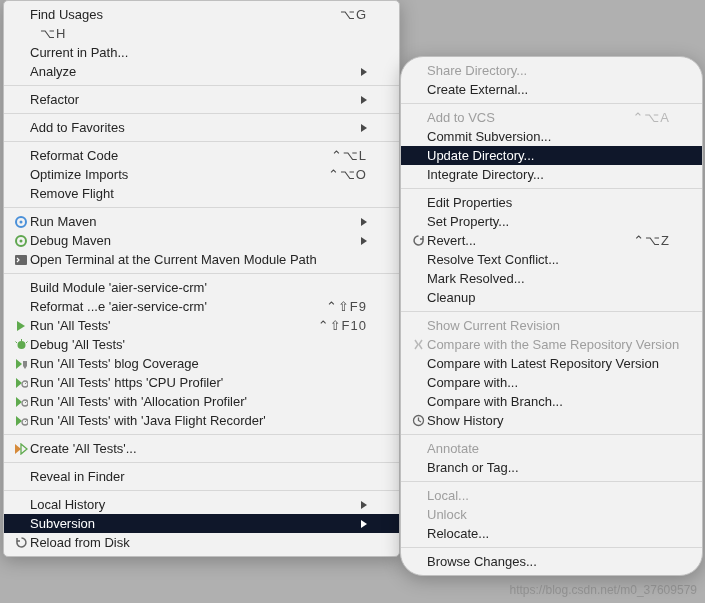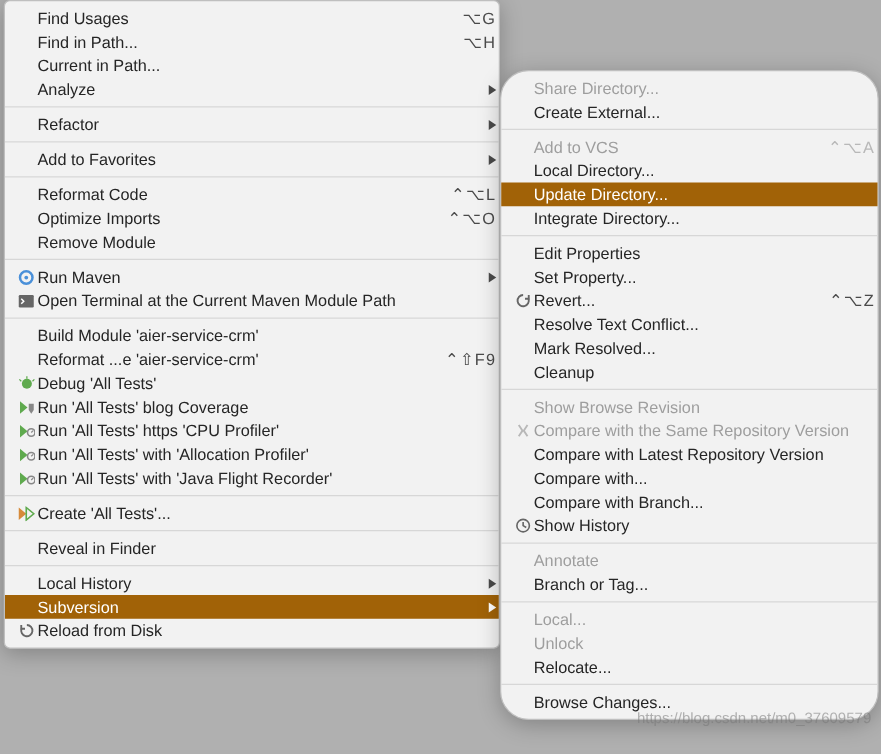--- a/index.html
+++ b/index.html
@@ -19,27 +19,27 @@
       box-shadow: 0 4px 18px rgba(0,0,0,0.25);
       padding: 4px 0;
       position: absolute;
     }
     .menu-left { left: 3px; top: 0; width: 397px; }
     .menu-right { left: 400px; top: 56px; width: 303px; border-radius: 23px; }
     .item {
       display: flex;
       align-items: center;
       height: 19px;
-      padding: 0 2px 0 8px;
+      padding: 0 32px 0 8px;
       color: #252525;
       white-space: nowrap;
       cursor: default;
     }
     .item.highlighted {
-      background: #a16207;
+      background: #0f172a;
       color: #fff;
     }
     .item.disabled { color: #9e9e9e; }
     .icon-slot {
       width: 18px;
       display: inline-flex;
       justify-content: center;
       align-items: center;
       flex-shrink: 0;
     }
@@ -59,40 +59,39 @@
       margin-left: 8px;
     }
     .item.highlighted .sub-arrow { border-left-color: #fff; }
     .sep {
       height: 1px;
       background: #d7d7d7;
       margin: 4px 0;
     }
     .watermark {
       position: absolute;
-      bottom: 22px;
+      bottom: 6px;
       right: 8px;
       color: rgba(120,120,120,0.55);
       font-size: 12px;
       pointer-events: none;
     }
     svg { display: block; }
   </style>
 </head>
 <body>
 
 <div class="menu menu-left" id="menu-left">
     <div class="item">
       <span class="icon-slot"></span>
       <span class="label">Find Usages</span>
       <span class="shortcut">⌥G</span>
     </div>
     <div class="item">
       <span class="icon-slot"></span>
-      <span class="label">Find in Path...</span>
       <span class="shortcut">⌥H</span>
     </div>
     <div class="item">
       <span class="icon-slot"></span>
       <span class="label">Current in Path...</span>
     </div>
     <div class="item">
       <span class="icon-slot"></span>
       <span class="label">Analyze</span>
       <span class="sub-arrow"></span>
@@ -115,51 +114,70 @@
       <span class="label">Reformat Code</span>
       <span class="shortcut">⌃⌥L</span>
     </div>
     <div class="item">
       <span class="icon-slot"></span>
       <span class="label">Optimize Imports</span>
       <span class="shortcut">⌃⌥O</span>
     </div>
     <div class="item">
       <span class="icon-slot"></span>
-      <span class="label">Remove Module</span>
+      <span class="label">Remove Flight</span>
     </div>
     <div class="sep"></div>
     <div class="item">
       <span class="icon-slot">
         <svg width="14" height="14" viewBox="0 0 14 14">
           <circle cx="7" cy="7" r="5" fill="none" stroke="#4a90d9" stroke-width="2"></circle>
           <circle cx="7" cy="7" r="1.5" fill="#4a90d9"></circle>
         </svg>
       </span>
       <span class="label">Run Maven</span>
       <span class="sub-arrow"></span>
     </div>
     <div class="item">
       <span class="icon-slot">
         <svg width="14" height="14" viewBox="0 0 14 14">
+          <circle cx="7" cy="7" r="5" fill="none" stroke="#5fa64f" stroke-width="2"></circle>
+          <circle cx="7" cy="7" r="1.5" fill="#5fa64f"></circle>
+        </svg>
+      </span>
+      <span class="label">Debug Maven</span>
+      <span class="sub-arrow"></span>
+    </div>
+    <div class="item">
+      <span class="icon-slot">
+        <svg width="14" height="14" viewBox="0 0 14 14">
           <rect x="1" y="2" width="12" height="10" rx="1" fill="#666"></rect>
           <path d="M3 5 L5 7 L3 9" stroke="#fff" stroke-width="1.2" fill="none"></path>
         </svg>
       </span>
       <span class="label">Open Terminal at the Current Maven Module Path</span>
     </div>
     <div class="sep"></div>
     <div class="item">
       <span class="icon-slot"></span>
       <span class="label">Build Module 'aier-service-crm'</span>
     </div>
     <div class="item">
       <span class="icon-slot"></span>
       <span class="label">Reformat ...e 'aier-service-crm'</span>
       <span class="shortcut">⌃⇧F9</span>
+    </div>
+    <div class="item">
+      <span class="icon-slot">
+        <svg width="12" height="12" viewBox="0 0 12 12">
+          <path d="M2 1 L10 6 L2 11 Z" fill="#5faa4e"></path>
+        </svg>
+      </span>
+      <span class="label">Run 'All Tests'</span>
+      <span class="shortcut">⌃⇧F10</span>
     </div>
     <div class="item">
       <span class="icon-slot">
         <svg width="13" height="13" viewBox="0 0 13 13">
           <circle cx="6.5" cy="7" r="4" fill="#5faa4e"></circle>
           <line x1="6.5" y1="1" x2="6.5" y2="3" stroke="#5faa4e"></line>
           <line x1="2" y1="5" x2="0.5" y2="3.5" stroke="#5faa4e"></line>
           <line x1="11" y1="5" x2="12.5" y2="3.5" stroke="#5faa4e"></line>
         </svg>
       </span>
@@ -250,21 +268,21 @@
       <span class="label">Create External...</span>
     </div>
     <div class="sep"></div>
     <div class="item disabled">
       <span class="icon-slot"></span>
       <span class="label">Add to VCS</span>
       <span class="shortcut">⌃⌥A</span>
     </div>
     <div class="item">
       <span class="icon-slot"></span>
-      <span class="label">Local Directory...</span>
+      <span class="label">Commit Subversion...</span>
     </div>
     <div class="item highlighted">
       <span class="icon-slot"></span>
       <span class="label">Update Directory...</span>
     </div>
     <div class="item">
       <span class="icon-slot"></span>
       <span class="label">Integrate Directory...</span>
     </div>
     <div class="sep"></div>
@@ -294,21 +312,21 @@
       <span class="icon-slot"></span>
       <span class="label">Mark Resolved...</span>
     </div>
     <div class="item">
       <span class="icon-slot"></span>
       <span class="label">Cleanup</span>
     </div>
     <div class="sep"></div>
     <div class="item disabled">
       <span class="icon-slot"></span>
-      <span class="label">Show Browse Revision</span>
+      <span class="label">Show Current Revision</span>
     </div>
     <div class="item disabled">
       <span class="icon-slot">
         <svg width="13" height="13" viewBox="0 0 13 13">
           <path d="M3 2 L6 6.5 L3 11" fill="none" stroke="#b8b8b8" stroke-width="1.5"></path>
           <path d="M10 2 L7 6.5 L10 11" fill="none" stroke="#b8b8b8" stroke-width="1.5"></path>
         </svg>
       </span>
       <span class="label">Compare with the Same Repository Version</span>
     </div>

